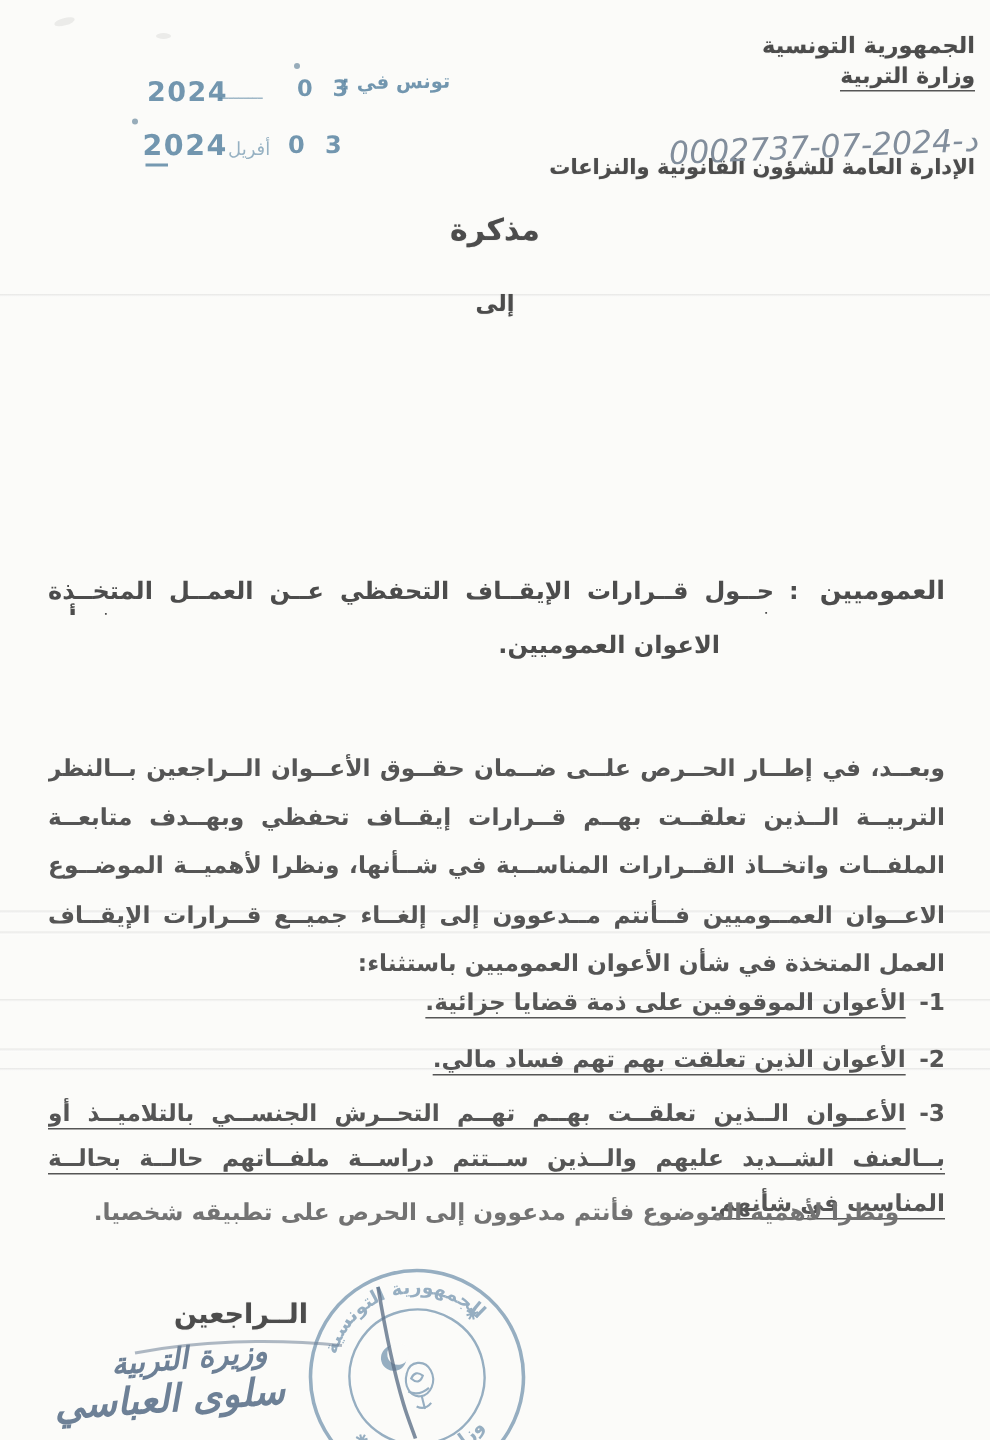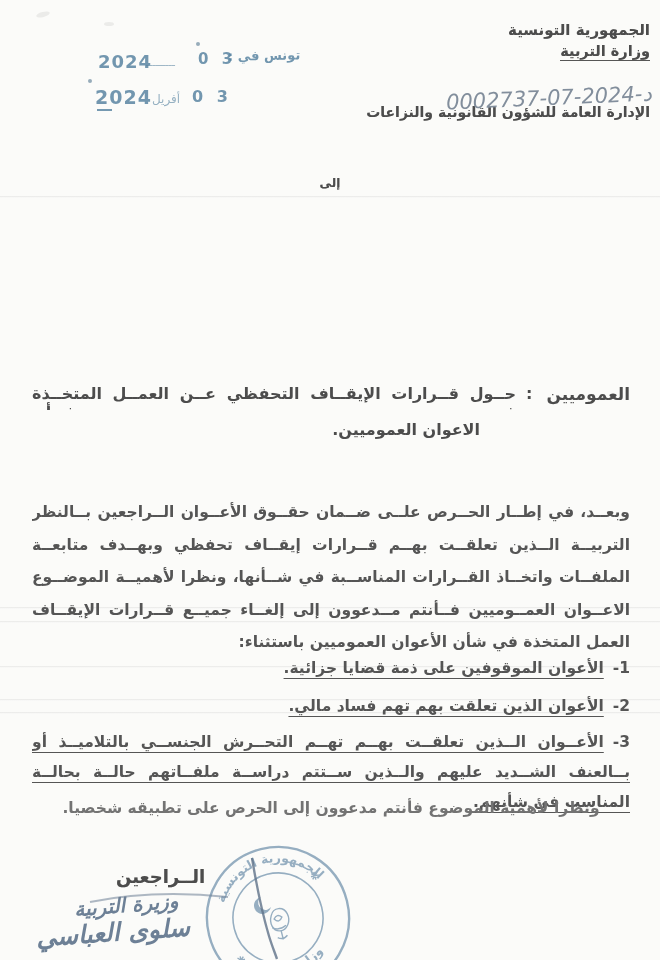--- a/index.html
+++ b/index.html
@@ -30,21 +30,21 @@
   .st-day1{left:198px;top:50px;font-size:15px;font-weight:bold;letter-spacing:4px;direction:ltr;}
   .st-month1{left:146px;top:56px;font-size:11px;opacity:.55;letter-spacing:-1px;}
   .st-year1{left:98px;top:51px;font-size:18px;font-weight:bold;letter-spacing:1px;}
   .st-year2{left:95px;top:86px;font-size:19px;font-weight:bold;letter-spacing:1px;}
   .st-underline2{left:97px;top:109px;width:15px;height:2px;background:#54819f;opacity:.8;}
   .st-month2{left:152px;top:92px;font-size:12px;opacity:.6;}
   .st-day2{left:192px;top:87px;font-size:16px;font-weight:bold;letter-spacing:4px;direction:ltr;}
   .speck{border-radius:50%;background:#6c8aa0;opacity:.7;}
   
   .t-memo{top:141px;font-size:20px;font-weight:bold;}
-  .t-to{top:176px;font-size:12px;font-weight:bold;}
+  .t-to{top:193px;font-size:15px;font-weight:bold;}
   .t-rcpt{top:209px;font-size:17px;font-weight:bold;}
   
   .scanline{left:0;right:0;height:2px;
     background:linear-gradient(to bottom,rgba(110,110,110,.14),rgba(255,255,255,.5));}
   
   .subject{left:32px;right:30px;top:384px;font-weight:bold;font-size:16px;}
   .subj-row{display:flex;align-items:flex-start;}
   .subj-label{font-size:17px;white-space:nowrap;}
   .subj-colon{margin:0 14px 0 10px;}
   .subj-l1{flex:1;text-align:justify;text-align-last:justify;overflow:hidden;max-height:26px;}
@@ -96,20 +96,21 @@
   <div class="abs stamp st-day1">0 3</div>
   <div class="abs stamp st-month1">ـــــــــ</div>
   <div class="abs stamp st-year1">2024</div>
   <div class="abs stamp st-year2">2024</div>
   <div class="abs st-underline2"></div>
   <div class="abs stamp st-month2">أفريل</div>
   <div class="abs stamp st-day2">0 3</div>
   <div class="abs speck" style="left:196px;top:42px;width:4px;height:4px"></div>
   <div class="abs speck" style="left:88px;top:79px;width:4px;height:4px"></div>
 
+  <div class="abs center t-memo soft">مذكرة</div>
   <div class="abs center t-to soft">إلى</div>
 
   <div class="abs subject rtl">
     <div class="subj-row">
       <span class="subj-label">العموميين</span>
       <span class="subj-colon">:</span>
       <span class="subj-l1">حــول قــرارات الإيقــاف التحفظي عــن العمــل المتخــذة في شــأن</span>
     </div>
     <div class="subj-l2">الاعوان العموميين.</div>
   </div>

